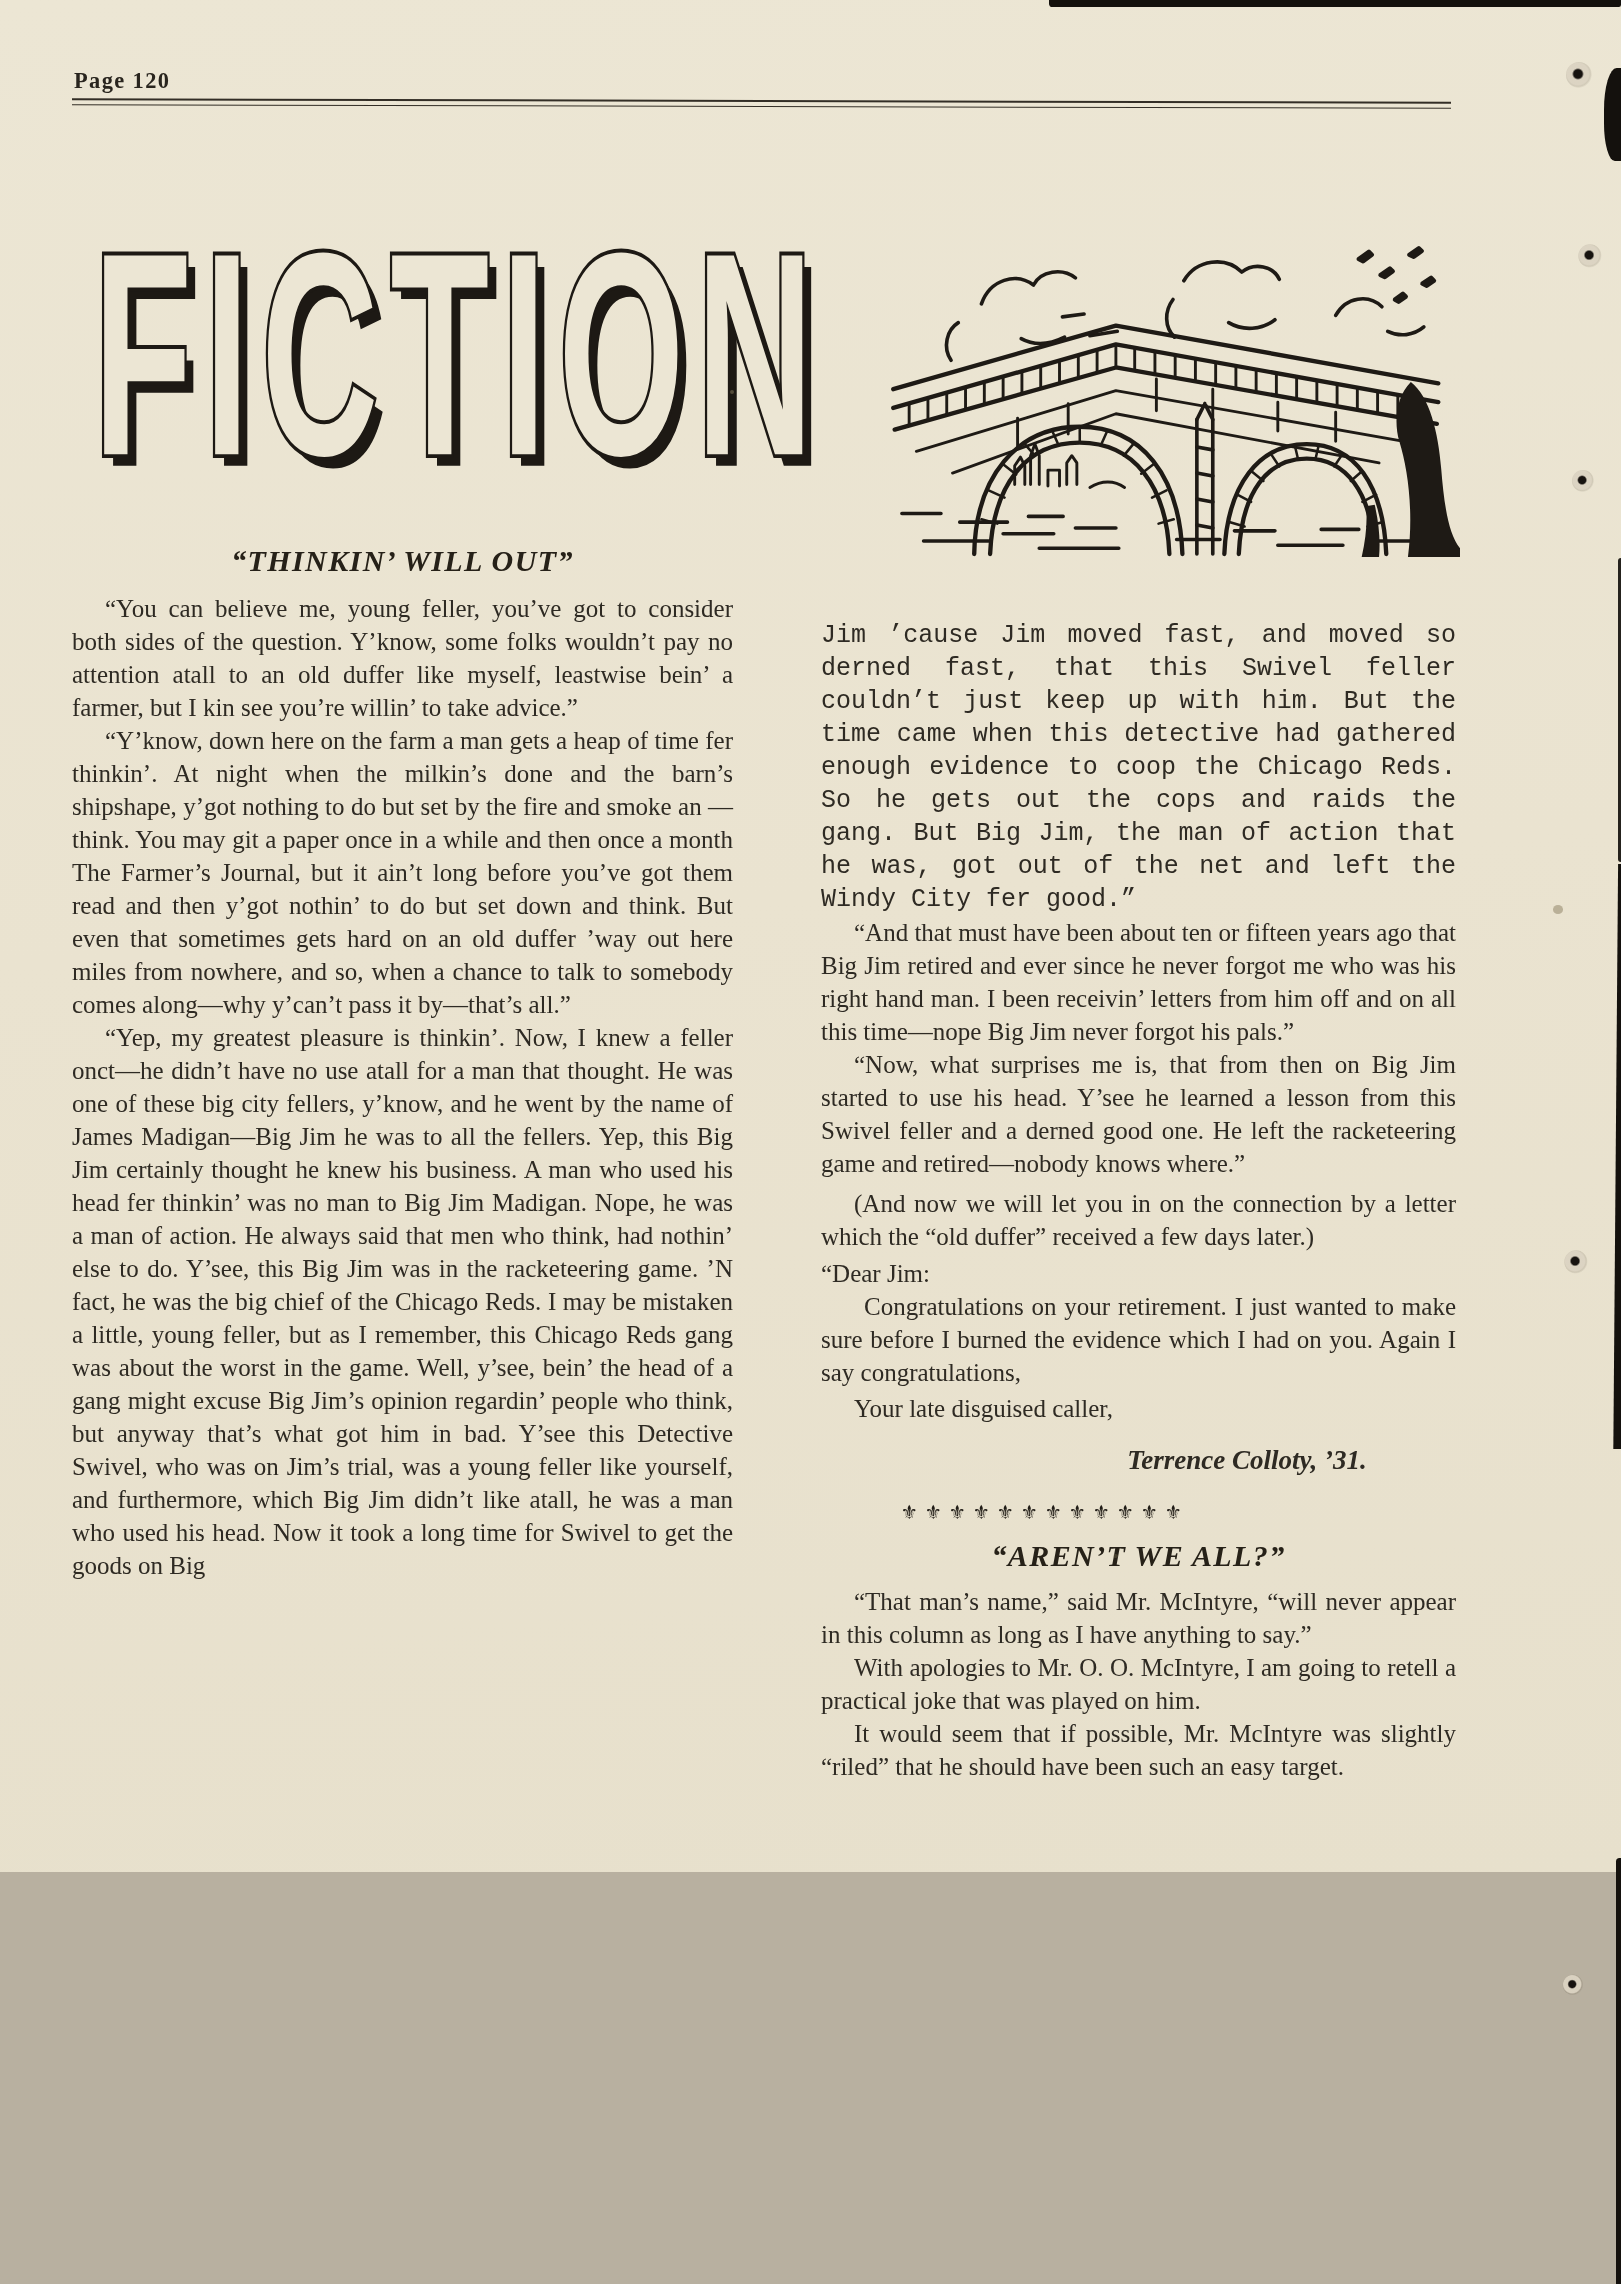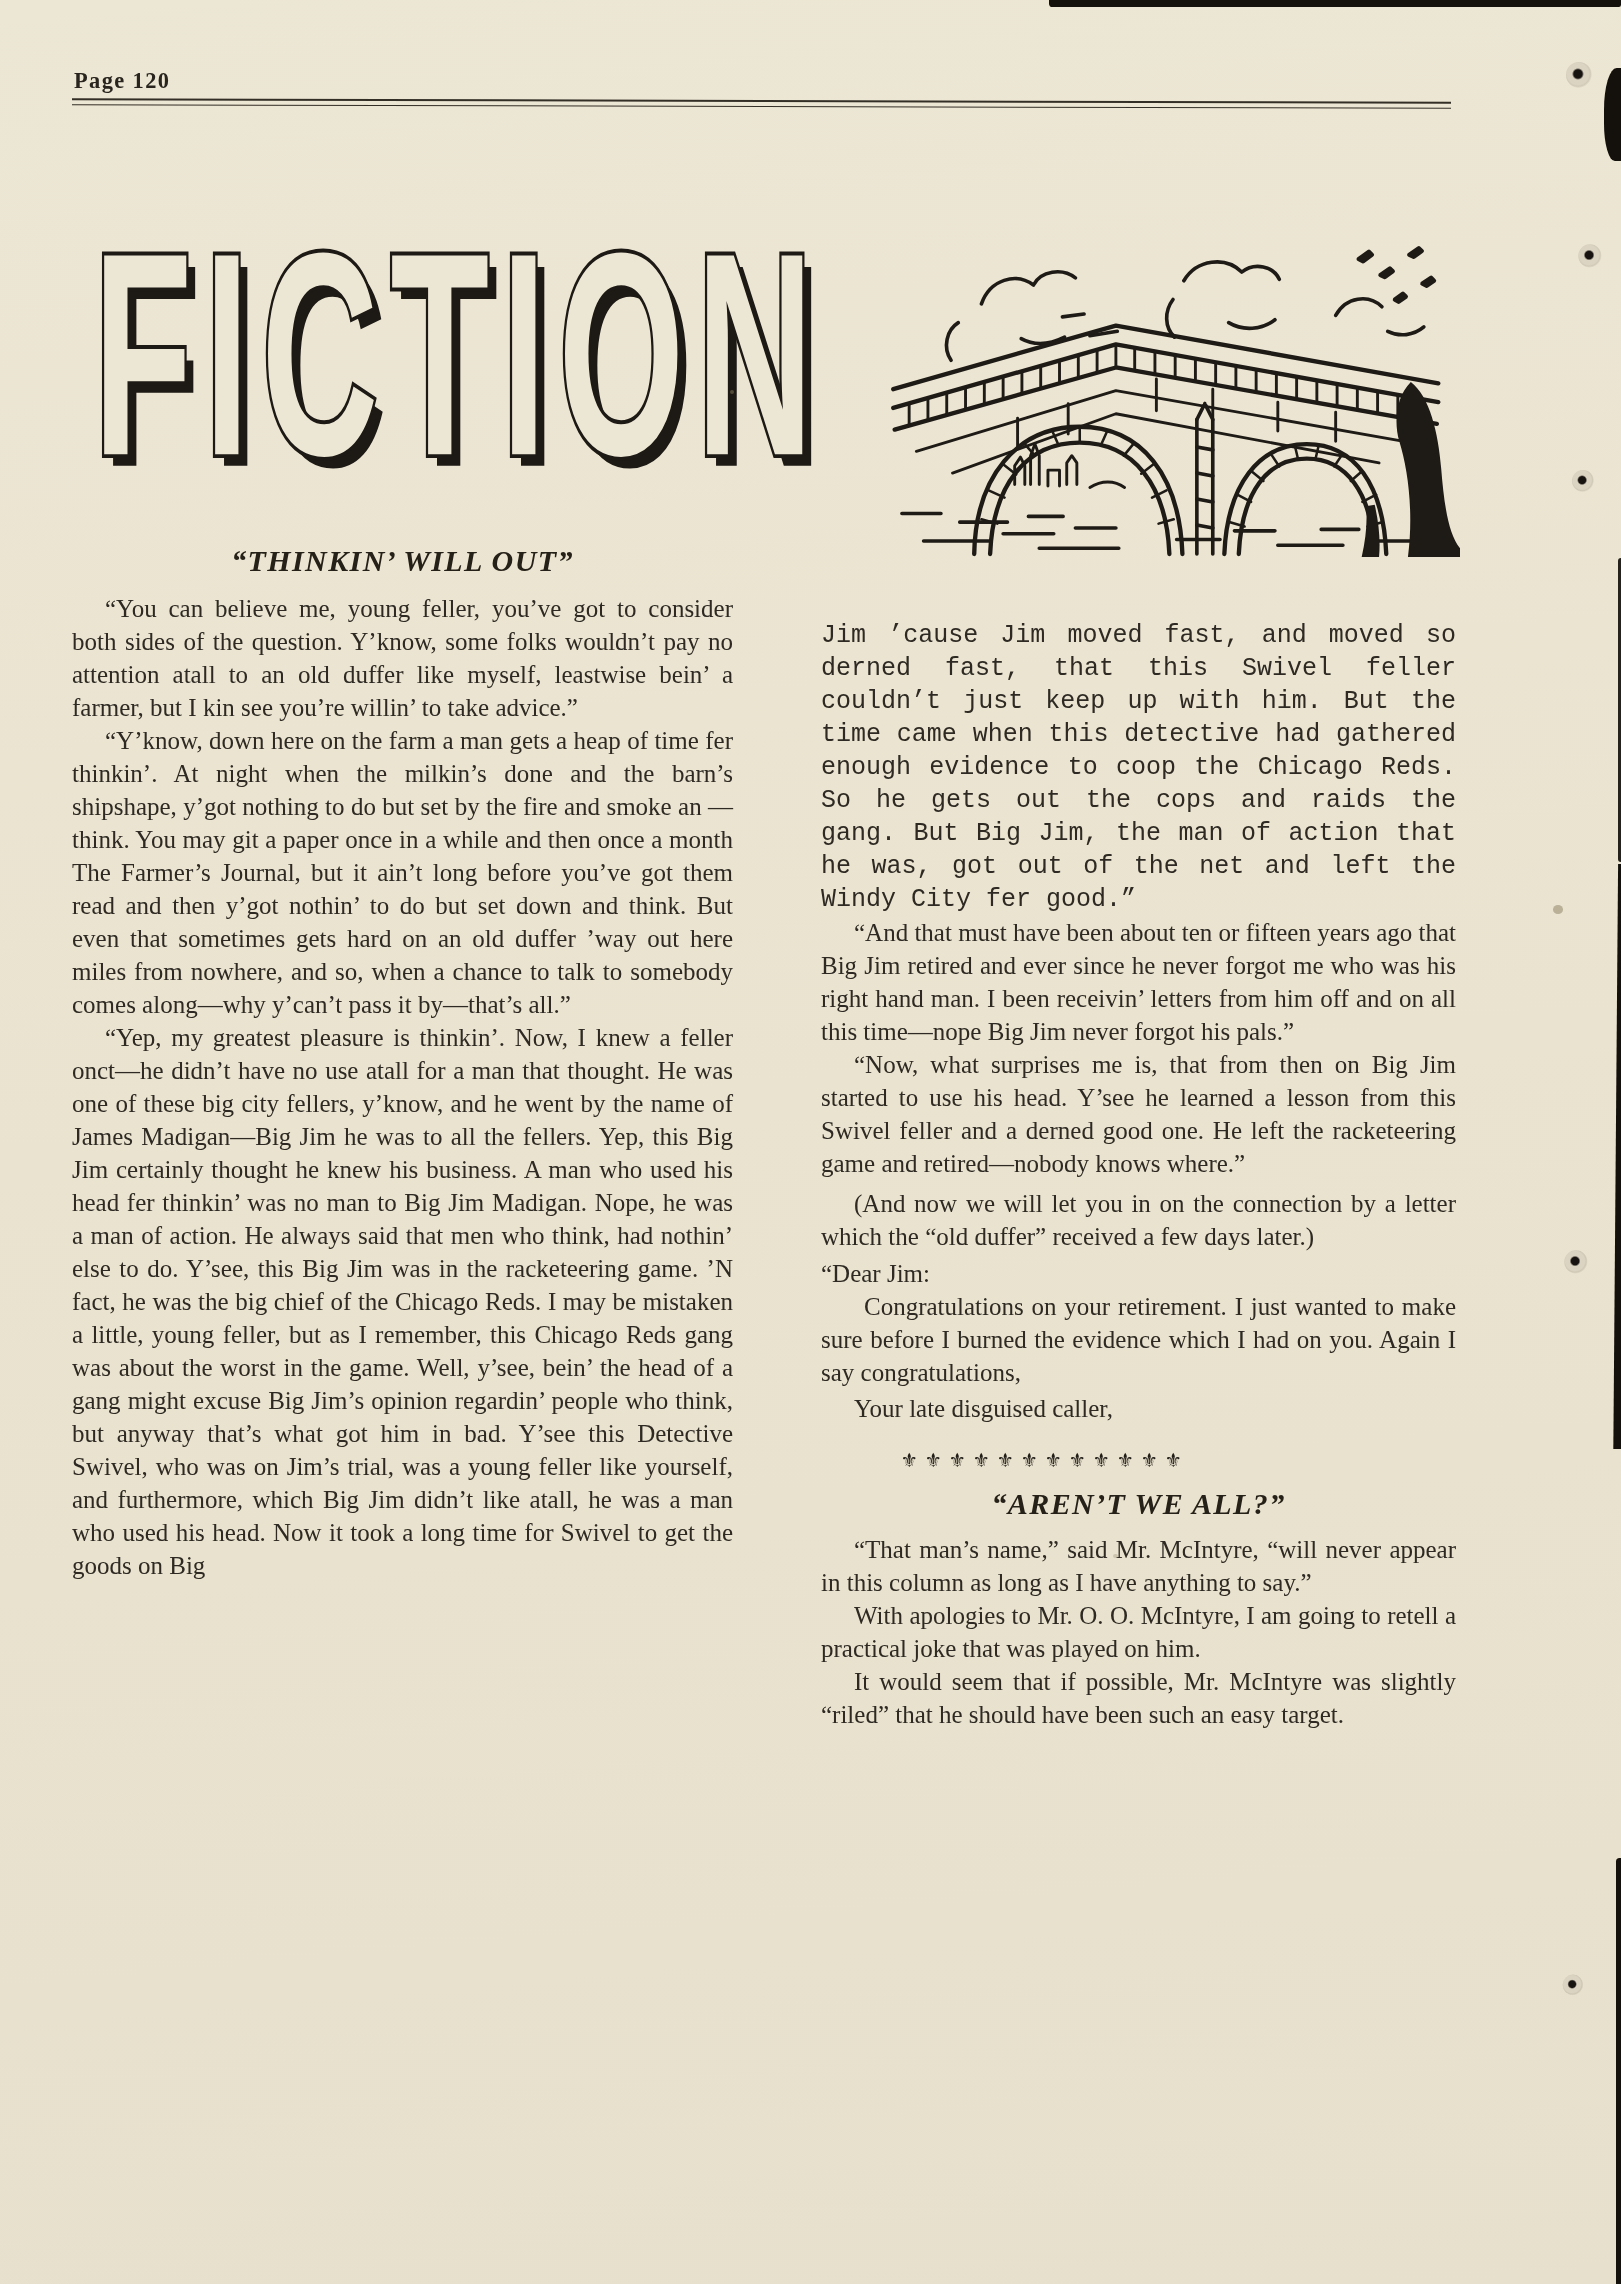--- a/index.html
+++ b/index.html
@@ -3,21 +3,21 @@
 <meta charset="utf-8">
 <style>
   html,body{margin:0;padding:0;}
   body{
     width:1622px;height:2284px;
     background:#b8b0a0;
     font-family:"Liberation Serif","DejaVu Serif",serif;
     overflow:hidden;
   }
   .page{
-    position:relative;width:1622px;height:2284px;
+    position:relative;width:1622px;height:1872px;
     background:linear-gradient(175deg,#ece6d4 0%,#eae3d0 48%,#e7e0cc 100%);
     color:#2e2a23;
   }
   
   .pagenum{
     position:absolute;left:74px;top:68px;
     font-size:22.4px;font-weight:bold;letter-spacing:1.4px;color:#29251e;
   }
   .masthead{
     position:absolute;left:0;top:66px;width:1525px;
@@ -179,20 +179,21 @@
   </section>
 
   <section class="col right-col">
     <p class="noindent">Jim ’cause Jim moved fast, and moved so derned fast, that this Swivel feller couldn’t just keep up with him. But the time came when this detective had gathered enough evidence to coop the Chicago Reds. So he gets out the cops and raids the gang. But Big Jim, the man of action that he was, got out of the net and left the Windy City fer good.”</p>
     <p>“And that must have been about ten or fifteen years ago that Big Jim retired and ever since he never forgot me who was his right hand man. I been receivin’ letters from him off and on all this time—nope Big Jim never forgot his pals.”</p>
     <p>“Now, what surprises me is, that from then on Big Jim started to use his head. Y’see he learned a lesson from this Swivel feller and a derned good one. He left the racketeering game and retired—nobody knows where.”</p>
     <p class="paren">(And now we will let you in on the connection by a letter which the “old duffer” received a few days later.)</p>
     <p class="salutation">“Dear Jim:</p>
     <p class="letterbody">Congratulations on your retirement. I just wanted to make sure before I burned the evidence which I had on you. Again I say congratulations,</p>
     <p class="closing">Your late disguised caller,</p>
+    <p class="byline">Terrence Colloty, ’31.</p>
     <div class="divider">⚜⚜⚜⚜⚜⚜⚜⚜⚜⚜⚜⚜</div>
     <h2 class="story-title">“AREN’T WE ALL?”</h2>
     <p>“That man’s name,” said Mr. McIntyre, “will never appear in this column as long as I have anything to say.”</p>
     <p>With apologies to Mr. O. O. McIntyre, I am going to retell a practical joke that was played on him.</p>
     <p>It would seem that if possible, Mr. McIntyre was slightly “riled” that he should have been such an easy target.</p>
   </section>
 
   <div class="top-strip"></div>
   <div class="corner-blob"></div>
   <div class="edge-strip strip-a"></div>

